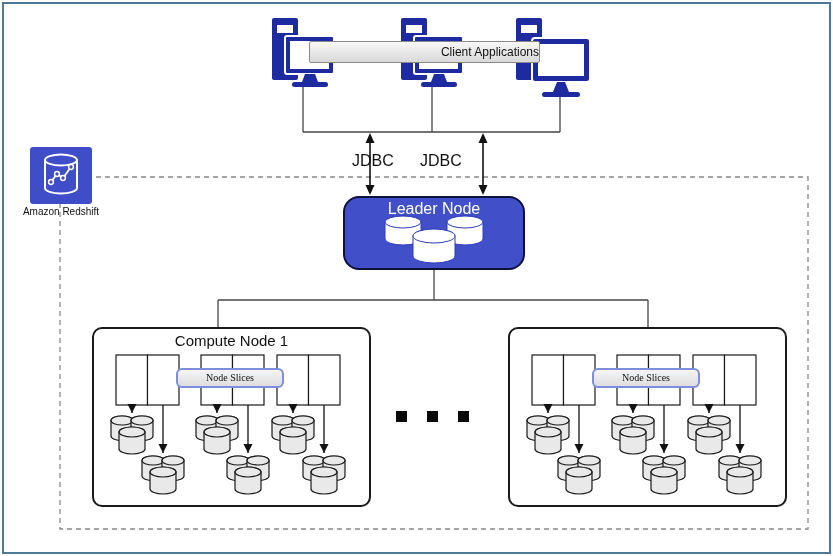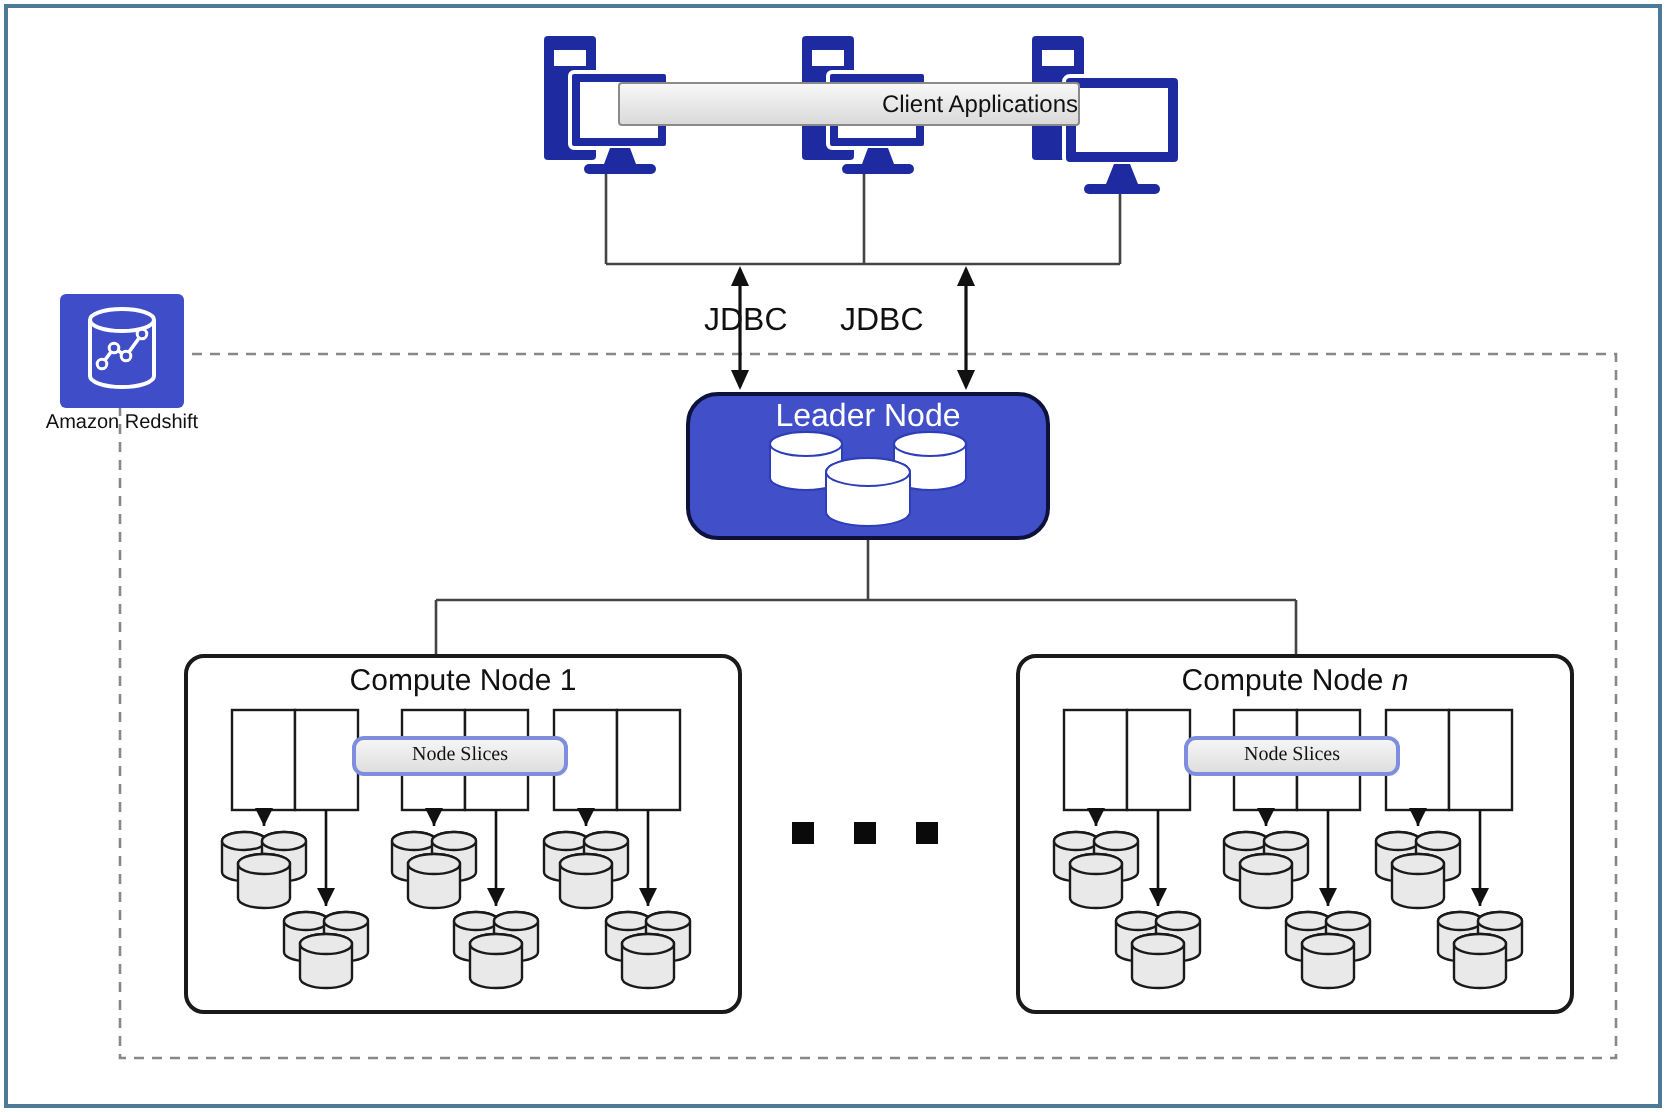--- a/index.html
+++ b/index.html
@@ -215,23 +215,20 @@
       <use href="#cl1" x="209" y="126"></use>
     </svg>
     <div class="abs node-slices">Node Slices</div>
   </div>
 
   <div id="dot-1" class="abs dot"></div>
   <div id="dot-2" class="abs dot"></div>
   <div id="dot-3" class="abs dot"></div>
 
   <div id="compute-node-n" class="abs compute-node">
-    <div class="abs node-title">
-      <span>Compute Node </span><span class="it">n</span>
-    </div>
     <svg class="abs node-svg" width="275" height="176" viewBox="0 0 275 176">
       <defs>
         <marker id="ar2" markerWidth="8" markerHeight="8" refX="7" refY="3.5" orient="auto">
           <path d="M0,0 L7,3.5 L0,7 z" fill="#111"></path>
         </marker>
         <g id="cl2" fill="#e9e9e9" stroke="#1a1a1a" stroke-width="1.2">
           <g>
               <path d="M0,5.5 a11,4.5 0 0 1 22,0 v15.5 a11,4.5 0 0 1 -22,0 z"></path>
               <ellipse cx="11" cy="5.5" rx="11" ry="4.5"></ellipse>
             </g>

